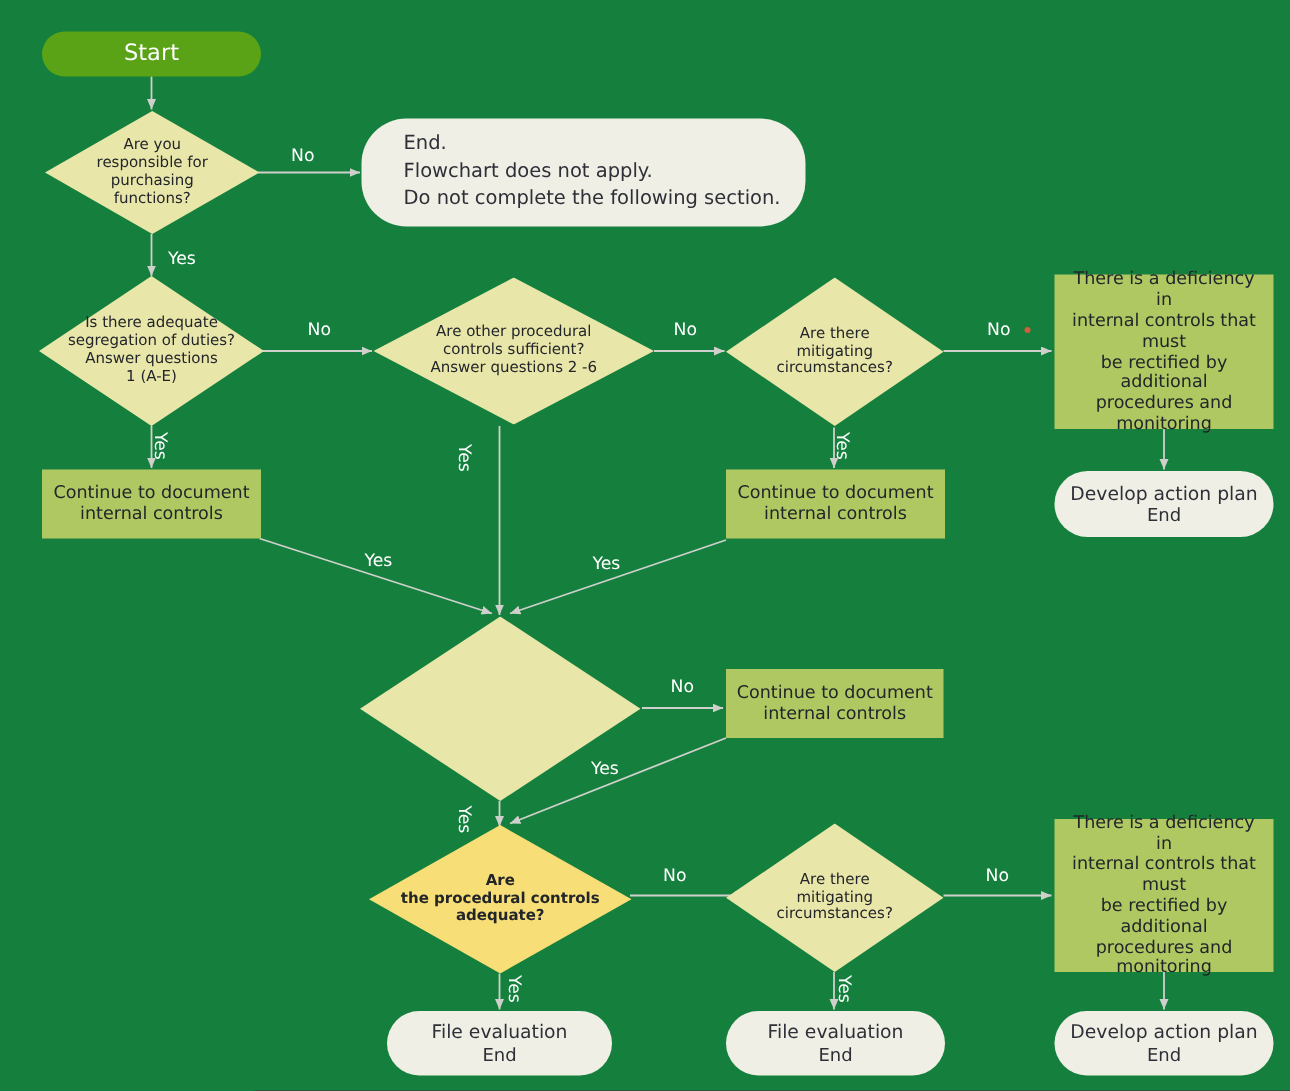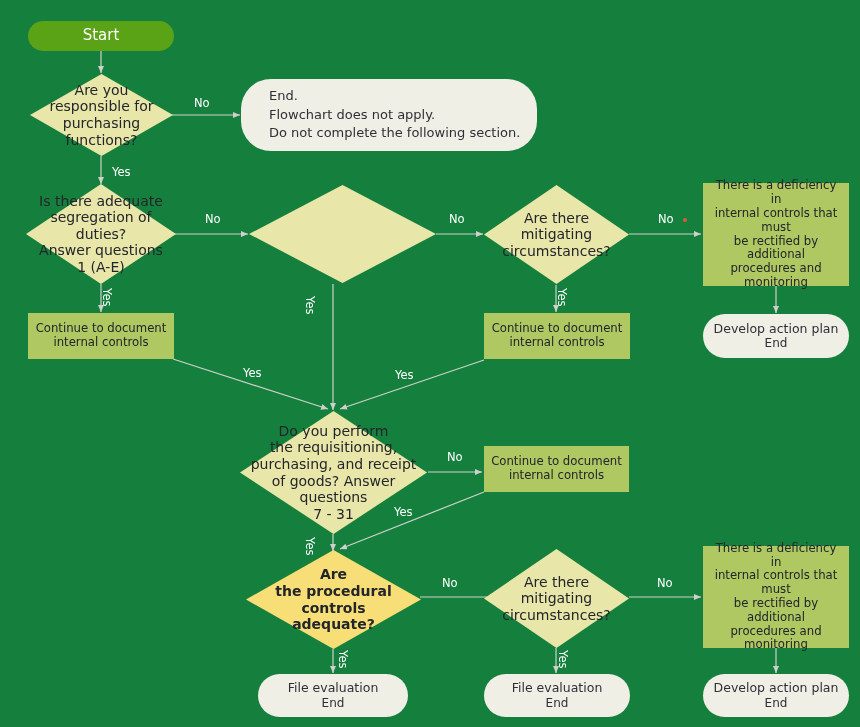--- a/index.html
+++ b/index.html
@@ -28,21 +28,21 @@
     color:#2f2f38;
     font-size:12.5px;
   }
   .endpill .big{font-size:12px;display:block;}
   .process{
     background:#afc862;
     color:#22252a;
     font-size:11.7px;
     padding:4px 6px;
   }
-  .decision{color:#22252a;font-size:14px;}
+  .decision{color:#22252a;font-size:10px;}
   .decision .diamond-svg{position:absolute;left:0;top:0;width:100%;height:100%;z-index:1;}
   .decision .txt{padding:0 4px;}
   .decision.strong .diamond-svg polygon{fill:#f7de76;}
 
   
   .elabel{
     position:absolute;color:#ffffff;font-size:11.5px;
     font-family:"DejaVu Sans","Liberation Sans",sans-serif;
     white-space:nowrap;z-index:5;
   }
@@ -125,20 +125,21 @@
     <svg class="diamond-svg" viewBox="0 0 150 100" preserveAspectRatio="none">
       <polygon points="75,0 150,50 75,100 0,50" fill="#e9e6a9"></polygon>
     </svg>
     <span class="txt">Is there adequate<br>segregation of duties?<br>Answer questions<br>1 (A-E)</span>
   </div>
 
   <div class="node decision" style="left:249px;top:185px;width:187px;height:98px;">
     <svg class="diamond-svg" viewBox="0 0 187 98" preserveAspectRatio="none">
       <polygon points="93.5,0 187,49 93.5,98 0,49" fill="#e9e6a9"></polygon>
     </svg>
+    <span class="txt">Are other procedural<br>controls sufficient?<br>Answer questions 2 -6</span>
   </div>
 
   <div class="node decision" style="left:484px;top:185px;width:145px;height:99px;">
     <svg class="diamond-svg" viewBox="0 0 145 99" preserveAspectRatio="none">
       <polygon points="72.5,0 145,49.5 72.5,99 0,49.5" fill="#e9e6a9"></polygon>
     </svg>
     <span class="txt">Are there<br>mitigating<br>circumstances?</span>
   </div>
 
   <div class="node process" style="left:703px;top:183px;width:146px;height:103px;">
@@ -157,21 +158,20 @@
     <span class="txt">
       <span>Develop action plan</span>
       <span class="big">End</span>
     </span>
   </div>
 
   <div class="node decision" style="left:240px;top:411px;width:187px;height:123px;">
     <svg class="diamond-svg" viewBox="0 0 187 123" preserveAspectRatio="none">
       <polygon points="93.5,0 187,61.5 93.5,123 0,61.5" fill="#e9e6a9"></polygon>
     </svg>
-    <span class="txt">Do you perform<br>the requisitioning,<br>purchasing, and receipt<br>of goods? Answer<br>questions<br>7 - 31</span>
   </div>
 
   <div class="node process" style="left:484px;top:446px;width:145px;height:46px;">
     <span class="txt">Continue to document<br>internal controls</span>
   </div>
 
   <div class="node decision strong" style="left:246px;top:550px;width:175px;height:99px;font-weight:bold;">
     <svg class="diamond-svg" viewBox="0 0 175 99" preserveAspectRatio="none">
       <polygon points="87.5,0 175,49.5 87.5,99 0,49.5" fill="#f7de76"></polygon>
     </svg>

